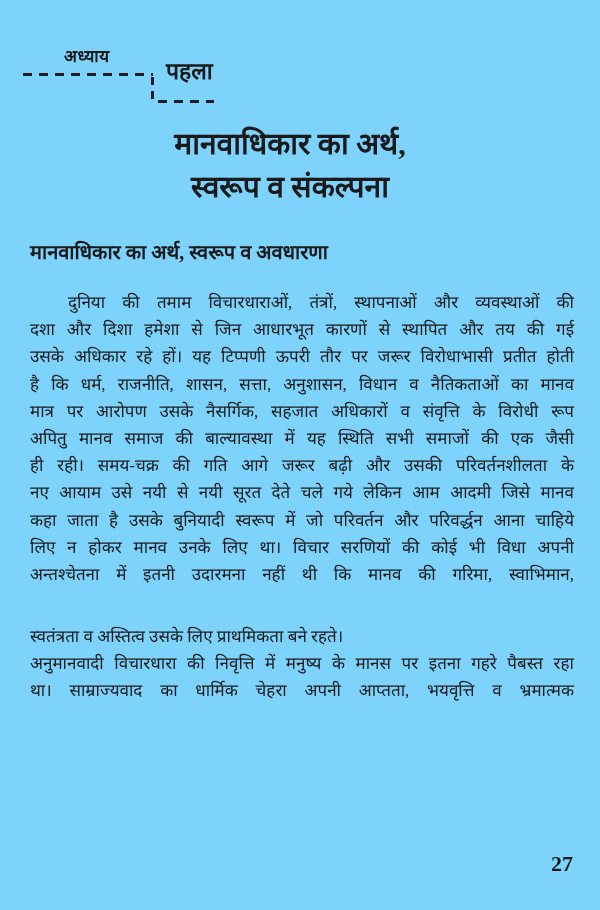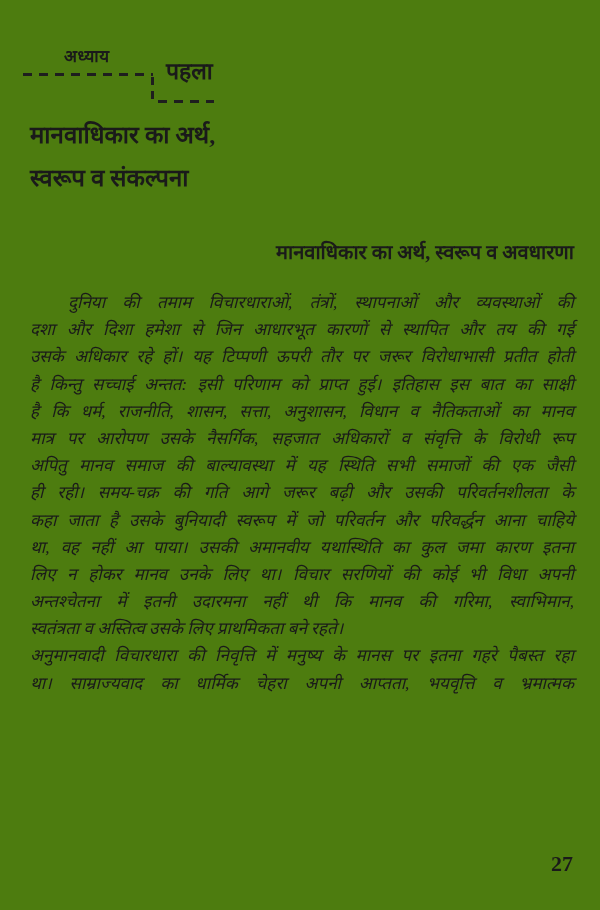--- a/index.html
+++ b/index.html
@@ -1,20 +1,20 @@
 <!DOCTYPE html>
 <html><head>
 <meta charset="utf-8">
 <style>
   html, body { margin: 0; padding: 0; }
   .page {
     position: relative;
     width: 600px;
     height: 910px;
-    background: #4d7c0f;
+    background: #7dd3fc;
     color: #1a1a1a;
     font-family: "Liberation Serif", "DejaVu Serif", serif;
     overflow: hidden;
   }
 
   
   .chapter-label {
     position: absolute;
     left: 64px; top: 44px;
     font-size: 17px;
@@ -46,52 +46,52 @@
     background: repeating-linear-gradient(90deg, #1e1e1e 0 9px, transparent 9px 16px);
   }
 
   
   .title {
     position: absolute;
     left: 30px; top: 114px;
     width: 544px;
     padding-right: 40px;
     box-sizing: border-box;
-    font-size: 24px;
+    text-align: center;
+    font-size: 30px;
     font-weight: 700;
     line-height: 43px;
-    margin: 0;
+    margin: 8px;
   }
   .subtitle {
     position: absolute;
     left: 30px; top: 238px;
     width: 544px;
-    text-align: right;
+    text-align: left;
     font-size: 20px;
     font-weight: 700;
     margin: 0;
   }
 
   
   .body-text {
     position: absolute;
     left: 30px; top: 289px;
     width: 544px;
   }
   .bl {
     height: 27.2px;
     line-height: 27.2px;
     font-size: 17px;
     white-space: nowrap;
     text-align: justify;
     text-align-last: justify;
-    font-style: italic;
   }
   .bl.ind { padding-left: 38px; }
-  .bl.short { text-align-last: left; }
+  .bl.short { text-align-last: left; margin-top: 35px; }
 
   
   .page-number {
     position: absolute;
     right: 27px; top: 851px;
     font-size: 22px;
     font-weight: 700;
   }
 </style>
 </head>
@@ -108,27 +108,26 @@
   </div>
 
   <h1 class="title"><span>मानवाधिकार का अर्थ,</span><br><span>स्वरूप व संकल्पना</span></h1>
 
   <h2 class="subtitle">मानवाधिकार का अर्थ, स्वरूप व अवधारणा</h2>
 
   <div class="body-text">
     <div class="bl ind">दुनिया की तमाम विचारधाराओं, तंत्रों, स्थापनाओं और व्यवस्थाओं की</div>
     <div class="bl">दशा और दिशा हमेशा से जिन आधारभूत कारणों से स्थापित और तय की गई</div>
     <div class="bl">उसके अधिकार रहे हों। यह टिप्पणी ऊपरी तौर पर जरूर विरोधाभासी प्रतीत होती</div>
-    <div class="bl">है किन्तु सच्चाई अन्तत: इसी परिणाम को प्राप्त हुई। इतिहास इस बात का साक्षी</div>
     <div class="bl">है कि धर्म, राजनीति, शासन, सत्ता, अनुशासन, विधान व नैतिकताओं का मानव</div>
     <div class="bl">मात्र पर आरोपण उसके नैसर्गिक, सहजात अधिकारों व संवृत्ति के विरोधी रूप</div>
     <div class="bl">अपितु मानव समाज की बाल्यावस्था में यह स्थिति सभी समाजों की एक जैसी</div>
     <div class="bl">ही रही। समय-चक्र की गति आगे जरूर बढ़ी और उसकी परिवर्तनशीलता के</div>
+    <div class="bl">नए आयाम उसे नयी से नयी सूरत देते चले गये लेकिन आम आदमी जिसे मानव</div>
     <div class="bl">कहा जाता है उसके बुनियादी स्वरूप में जो परिवर्तन और परिवर्द्धन आना चाहिये</div>
-    <div class="bl">था, वह नहीं आ पाया। उसकी अमानवीय यथास्थिति का कुल जमा कारण इतना</div>
     <div class="bl">लिए न होकर मानव उनके लिए था। विचार सरणियों की कोई भी विधा अपनी</div>
     <div class="bl">अन्तश्चेतना में इतनी उदारमना नहीं थी कि मानव की गरिमा, स्वाभिमान,</div>
     <div class="bl short">स्वतंत्रता व अस्तित्व उसके लिए प्राथमिकता बने रहते।</div>
     <div class="bl">अनुमानवादी विचारधारा की निवृत्ति में मनुष्य के मानस पर इतना गहरे पैबस्त रहा</div>
     <div class="bl">था। साम्राज्यवाद का धार्मिक चेहरा अपनी आप्तता, भयवृत्ति व भ्रमात्मक</div>
   </div>
 
   <div class="page-number">27</div>
 
 </div>

